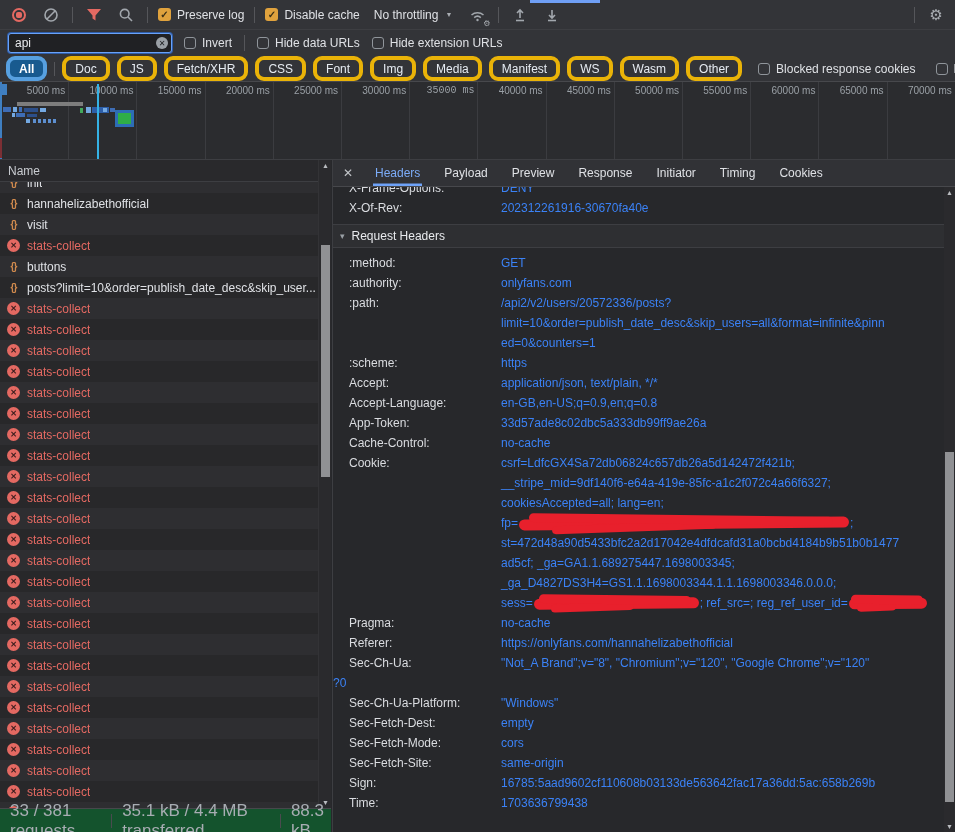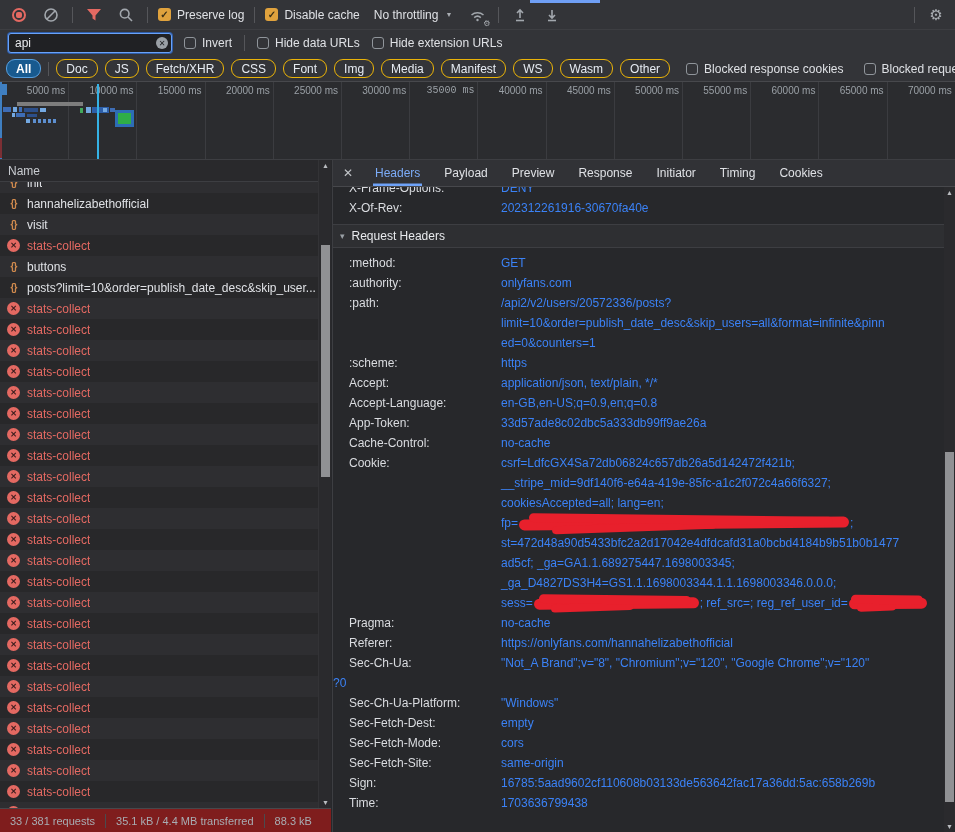--- a/index.html
+++ b/index.html
@@ -27,21 +27,21 @@
   .caret { font-size:7px; color:#a9adb2; }
   .gear { font-size:15px; color:#a9adb2; line-height:1; }
   .wifi-wrap { position:relative; }
   .wifi-gear { position:absolute; right:-2px; bottom:-2px; font-size:8px; color:#a9adb2; }
   
   .finput { position:relative; width:164px; height:20px; flex:none; }
   .finput input { width:100%; height:100%; background:#202124; border:1px solid #6aa2f8; border-radius:3px; box-shadow:0 0 0 1px #2f5ea9; color:#e8eaed; font:12px "Liberation Sans",sans-serif; padding:0 18px 0 6px; outline:none; }
   .fclear { position:absolute; right:4px; top:4px; width:12px; height:12px; border-radius:50%; background:#9aa0a6; color:#202124; font-size:8px; display:flex; align-items:center; justify-content:center; cursor:pointer; }
   
   .chips { display:flex; align-items:center; gap:7px; }
-  .chip { border:1px solid #eab308; border-radius:9px; padding:1.5px 9px; color:#e6ebf2; cursor:pointer; white-space:nowrap; }
+  .chip { border:4px solid #eab308; border-radius:9px; padding:1.5px 9px; color:#e6ebf2; cursor:pointer; white-space:nowrap; }
   .chip.sel { background:#185a8f; border-color:#57a0e0; color:#fff; font-weight:bold; }
   .vsep { width:1px; height:14px; background:#55565a; }
   .chipcbs { display:flex; align-items:center; gap:20px; margin-left:16px; }
   
   .overview { position:absolute; left:0; top:82px; width:955px; height:78px; background:#2b2c2f; border-bottom:1px solid #3d3e42; overflow:hidden; }
   .gridline { position:absolute; top:0; bottom:0; width:1px; background:#3b3c40; }
   .ticklabel { position:absolute; top:3px; width:69px; text-align:right; font-size:10px; color:#9aa0a6; white-space:nowrap; }
   .wbar { position:absolute; }
   
   .leftpanel { position:absolute; left:0; top:160px; width:331px; height:648px; background:#28282a; overflow:hidden; }
@@ -73,21 +73,21 @@
   .hname { width:168px; flex:none; padding-left:16px; line-height:20px; color:#dadce0; }
   .hval { flex:1; line-height:20px; color:#3b82f6; word-break:break-all; }
   .hline { min-height:20px; }
   .hsect { margin-top:6px; height:24px; display:flex; align-items:center; gap:7px; padding-left:7px; background:#2e2f32; border-top:1px solid #3d3e42; border-bottom:1px solid #3d3e42; color:#e8eaed; cursor:pointer; }
   .hsect .tri { color:#9aa0a6; font-size:9px; }
   .hrows { margin-top:5px; }
   .redact { display:inline-block; height:11px; background:#e8202c; border-radius:6px; vertical-align:middle; position:relative; transform:rotate(-0.5deg); margin:0 1px; }
   .redact::after { content:""; position:absolute; left:3%; right:5%; top:-3px; height:9px; background:#e8202c; border-radius:5px; transform:rotate(1.2deg); }
   .redact::before { content:""; position:absolute; left:10%; right:40%; bottom:-2px; height:8px; background:#e8202c; border-radius:5px; transform:rotate(-1.5deg); }
   
-  .statusbar { position:absolute; left:0; top:808px; width:331px; height:25px; background:#7f1d1d; border-top:1px solid #47484c; display:flex; align-items:center; padding-left:10px; color:#a8adb3; font-size:11px; }
+  .statusbar { position:absolute; left:0; top:808px; width:331px; height:25px; background:#14532d; border-top:1px solid #47484c; display:flex; align-items:center; padding-left:10px; color:#a8adb3; font-size:17px; }
   .ssep { width:1px; height:14px; background:#4a4b4f; margin:0 10px; }
   svg.ic { display:block; }
 </style>
 </head>
 <body>
 
 <div class="root">
   <div class="topblock">
 
     <div class="tbrow1">

